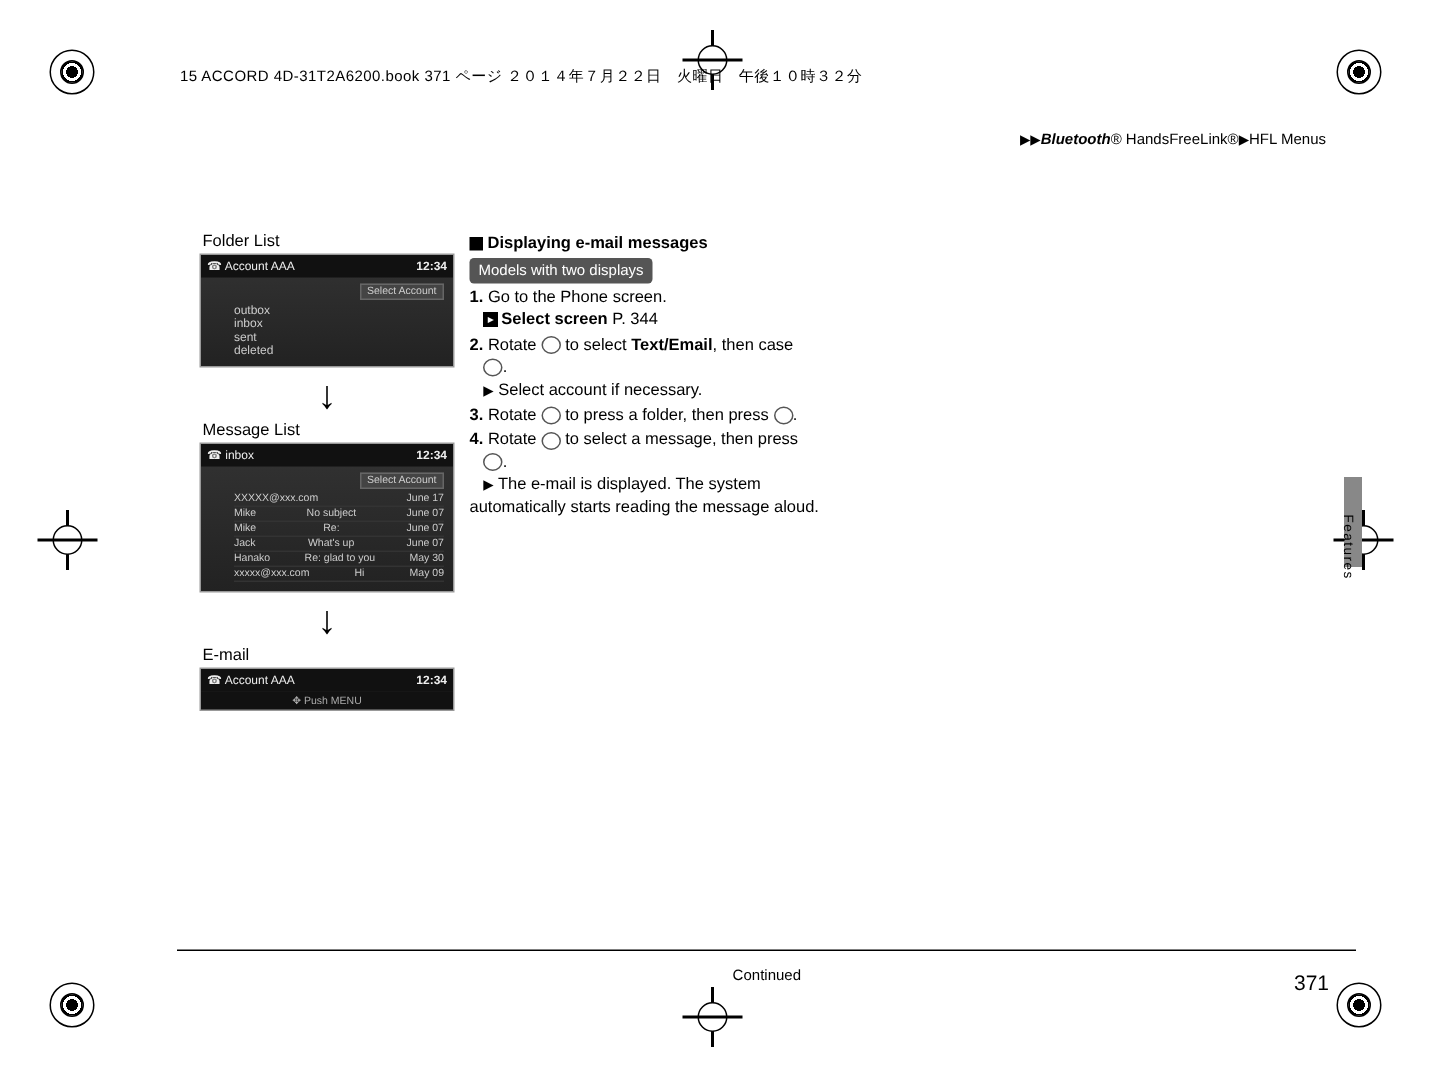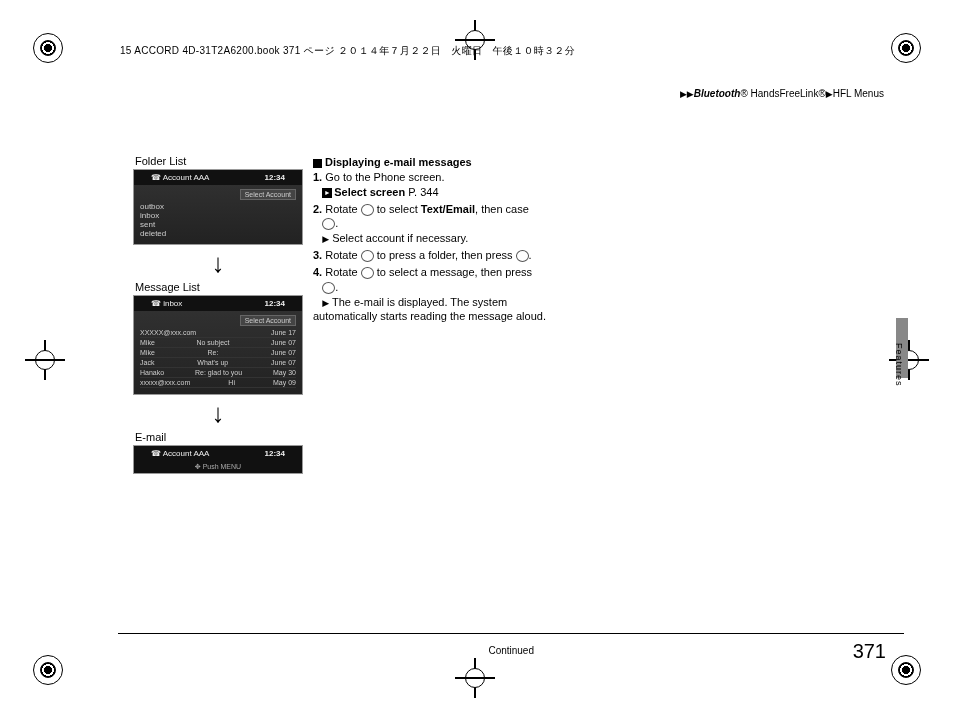--- a/index.html
+++ b/index.html
@@ -13,35 +13,35 @@
   .cross .c{position:absolute;left:10px;top:10px;width:20px;height:20px;border:1px solid #000;border-radius:50%;box-sizing:border-box;background:#fff}
   .slug{position:absolute;left:120px;top:44px;font-size:10px;letter-spacing:.3px}
   .header{position:absolute;right:70px;top:88px;font-size:10px;text-align:center}
   .header .tri{display:inline-block;font-size:9px;vertical-align:middle}
   .page-body{position:absolute;left:133px;top:155px;right:60px;bottom:60px}
   .col1{width:170px;float:left}
   .col2{width:250px;float:left;margin-left:10px;line-height:1.35}
   .col3{width:260px;float:right;line-height:1.35;font-size:10px}
   .shot-label{font-size:11px;margin:0 0 2px 2px}
   .shot{width:168px;border:1px solid #999;background:linear-gradient(#333,#222);color:#ccc;font-size:8px;margin-bottom:6px}
-  .shot .bar{background:#111;padding:3px 17px;display:flex;justify-content:space-between;color:#eee}
-  .shot .body{padding:4px 6px 6px 6px;min-height:46px}
+  .shot .bar{background:#111;padding:3px 4px;display:flex;justify-content:space-between;color:#eee}
+  .shot .body{padding:4px 6px 6px 22px;min-height:46px}
   .shot .sel{background:#444;border:1px solid #666;padding:1px 4px;display:inline-block;font-size:7px;margin-bottom:2px}
   .shot .row{display:flex;justify-content:space-between;font-size:7px;padding:1px 0;border-bottom:1px solid #333}
   .shot .foot{background:#111;text-align:center;font-size:7px;padding:2px;color:#aaa}
   .arrow{text-align:center;font-size:26px;line-height:28px;margin:-2px 0 4px 0}
   .sq{display:inline-block;width:9px;height:9px;background:#000;vertical-align:middle;margin-right:3px}
   .pill{display:inline-block;background:#555;color:#fff;border-radius:3px;padding:2px 6px;font-size:10px;margin:2px 0}
   .xsq{display:inline-block;width:10px;height:10px;background:#000;color:#fff;font-size:8px;line-height:10px;text-align:center;vertical-align:middle;margin-right:2px}
   .knob{display:inline-block;width:11px;height:10px;border:1px solid #555;border-radius:50%;vertical-align:middle;position:relative}
   .rtri{color:#000;font-size:9px}
   .side-tab{position:absolute;right:46px;top:318px;width:12px;height:60px;background:#888}
   .features{position:absolute;right:50px;top:343px;font-size:9px;writing-mode:vertical-rl;letter-spacing:1px}
   .continued{position:absolute;right:420px;bottom:62px;font-size:10px}
-  .pagenum{position:absolute;right:68px;bottom:55px;font-size:20px}
+  .pagenum{position:absolute;right:68px;bottom:55px;font-size:14px}
   .hline{position:absolute;left:118px;right:50px;bottom:85px;height:.5px;background:#000}
   ol.steps{list-style:none;padding:0;margin:0}
   ol.steps li{margin-bottom:2px}
   .dblch{display:inline-block;background:#000;color:#fff;font-size:8px;padding:0 2px;vertical-align:middle;margin-right:2px}
 </style>
 </head>
 <body>
 
 <div class="regmark" style="left:33px;top:33px">
     <div class="outer"></div>
@@ -143,20 +143,21 @@
       <div class="bar">
           <span>☎ <span>Account AAA</span></span>
           <b>12:34</b>
         </div>
       <div class="foot">✥ <span>Push MENU</span></div>
     </div>
   </div>
 
   <div class="col2">
     <div><span class="sq"></span><b>Displaying e-mail messages</b></div>
+    <div><span class="pill">Models with two displays</span></div>
     <ol class="steps">
       <li><b>1.</b> <span>Go to the Phone screen.</span><br>
         &nbsp;&nbsp;&nbsp;<span class="xsq">▸</span><b>Select screen</b> <span>P. 344</span></li>
       <li><b>2.</b> <span>Rotate </span><span class="knob"></span><span> to select </span><b>Text/Email</b><span>, then case </span><br>&nbsp;&nbsp;&nbsp;<span class="knob"></span>.<br>
         &nbsp;&nbsp;&nbsp;<span class="rtri">▶</span> <span>Select account if necessary.</span></li>
       <li><b>3.</b> <span>Rotate </span><span class="knob"></span><span> to press a folder, then press </span><span class="knob"></span>.</li>
       <li><b>4.</b> <span>Rotate </span><span class="knob"></span><span> to select a message, then press </span><br>&nbsp;&nbsp;&nbsp;<span class="knob"></span>.<br>
         &nbsp;&nbsp;&nbsp;<span class="rtri">▶</span> <span>The e-mail is displayed. The system automatically starts reading the message aloud.</span></li>
     </ol>
   </div>

